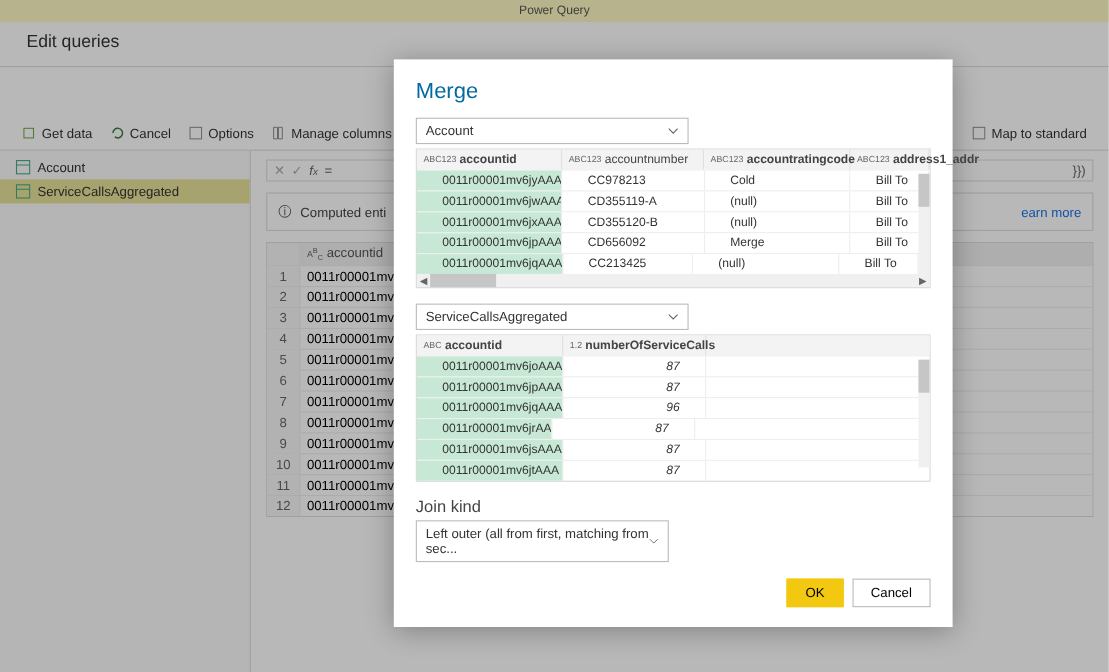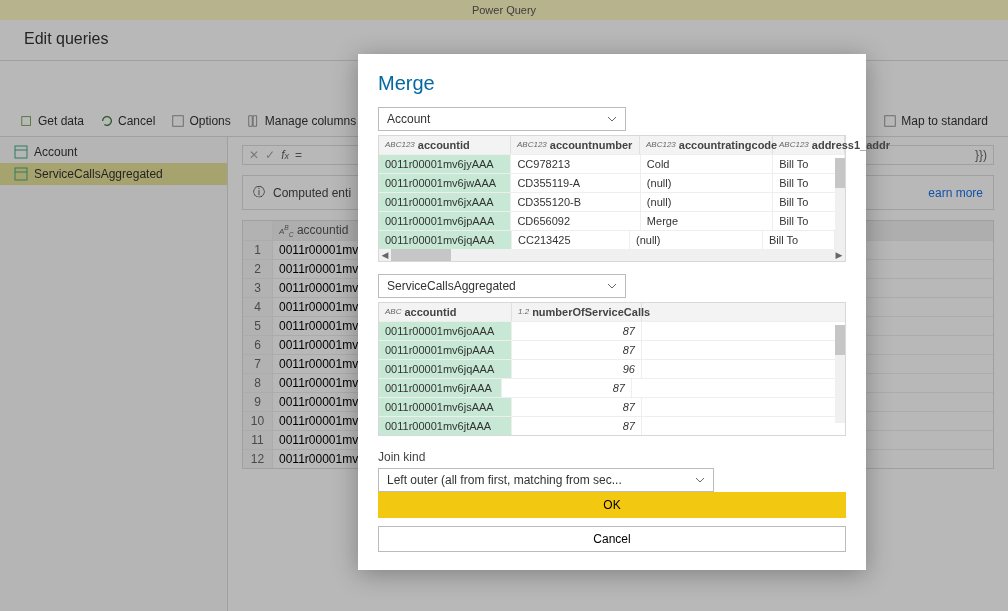--- a/index.html
+++ b/index.html
@@ -29,33 +29,33 @@
 
 .overlay { position: absolute; inset: 0; background: rgba(0,0,0,0.15); }
 .modal { position: absolute; top: 54px; left: 358px; width: 508px; height: 516px; background: #fff; box-shadow: 0 4px 24px rgba(0,0,0,0.3); padding: 18px 20px; display: flex; flex-direction: column; }
 .modal h2 { font-size: 20px; font-weight: 300; color: #0369a1; margin-bottom: 12px; }
 .select { border: 1px solid #bbb; padding: 4px 8px; font-size: 12px; width: 248px; display: flex; justify-content: space-between; align-items: center; color: #333; cursor: pointer; }
 .select svg { width: 10px; height: 10px; }
 .preview { border: 1px solid #d8d8d8; margin-top: 4px; font-size: 11px; position: relative; }
 .preview .phd { display: flex; background: #f3f3f3; }
 .preview .col { border-right: 1px solid #e0e0e0; padding: 3px 6px; display: flex; align-items: center; gap: 3px; color: #444; }
 .preview .pr { display: flex; border-top: 1px solid #eee; }
-.preview .pr .c { border-right: 1px solid #eee; padding: 3px 6px; color: #333; overflow: hidden; white-space: nowrap; }
+.preview .pr .c { border-right: 1px solid #eee; padding: 3px 23px; color: #333; overflow: hidden; white-space: nowrap; }
 .preview .pr .c.key { background: #c7e8d5; }
 .preview .num-col { text-align: right; font-style: italic; }
 .scroll-v { position: absolute; right: 0; top: 22px; bottom: 12px; width: 10px; background: #f0f0f0; }
 .scroll-v .thumb { background: #c6c6c6; width: 100%; }
 .scroll-h { display: flex; height: 12px; background: #f0f0f0; align-items: center; }
 .scroll-h .arrow { width: 12px; text-align: center; font-size: 9px; color: #666; }
 .scroll-h .track { flex: 1; height: 100%; position: relative; }
 .scroll-h .thumb { position: absolute; height: 100%; background: #c6c6c6; }
-.type-icon { font-size: 8px; color: #666; line-height: 1; font-style: italic; }
-.join-label { font-size: 12px; color: #444; margin-top: 14px; margin-bottom: 4px; }
-.join-select { width: 336px; }
-.btns { display: flex; justify-content: flex-end; gap: 8px; margin-top: auto; flex-direction: column; }
+.type-icon { font-size: 8px; color: #666; line-height: 1; }
+.join-label { font-size: 15px; color: #444; margin-top: 14px; margin-bottom: 4px; }
+.join-select { width: 230px; }
+.btns { display: flex; justify-content: flex-end; gap: 8px; margin-top: auto; }
 .btn { padding: 5px 16px; font-size: 12px; border: 1px solid #bbb; background: #fff; cursor: pointer; }
 .btn.primary { background: #f2c811; border-color: #f2c811; }
 </style>
 </head>
 <body>
 
 <div class="bg">
   <div class="app-title">Power Query</div>
   <div class="page-title">Edit queries</div>
   <div class="toolbar">
@@ -194,21 +194,21 @@
       </svg>
   </div>
   <div class="preview" id="t1">
       <div class="phd">
         <div class="col" style="width:133px">
           <span class="type-icon">ABC123</span> 
           <b style="font-weight:600">accountid</b>
         </div>
         <div class="col" style="width:130px">
           <span class="type-icon">ABC123</span> 
-          <b style="font-weight:700">accountnumber</b>
+          <b style="font-weight:400">accountnumber</b>
         </div>
         <div class="col" style="width:133px">
           <span class="type-icon">ABC123</span> 
           <b style="font-weight:700">accountratingcode</b>
         </div>
         <div class="col" style="width:72px">
           <span class="type-icon">ABC123</span> 
           <b style="font-weight:600">address1_addr</b>
         </div>
       </div>

